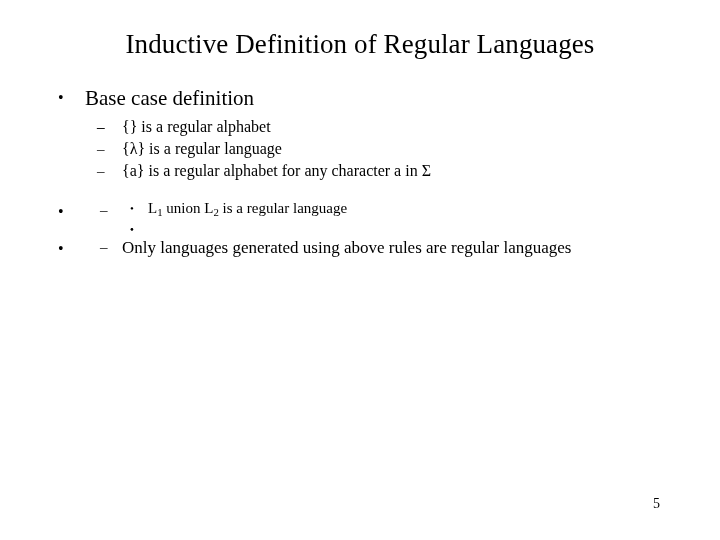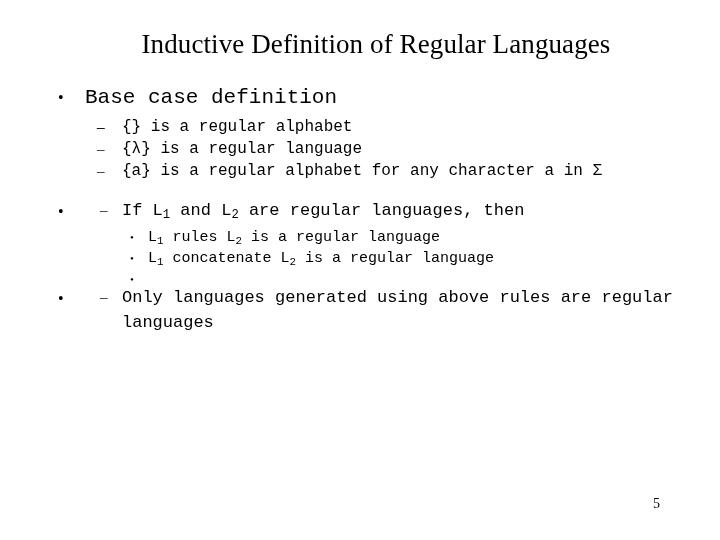--- a/index.html
+++ b/index.html
@@ -17,21 +17,21 @@
   }
   .slide {
     position: relative;
     width: 720px;
     height: 540px;
   }
 
   
   .slide-title {
     position: absolute;
-    left: 52px;
+    left: 36px;
     top: 28px;
     width: 648px;
     text-align: center;
     font-size: 27px;
     line-height: 32px;
     font-weight: normal;
     letter-spacing: 0.1px;
     white-space: nowrap;
   }
 
@@ -48,21 +48,20 @@
     position: relative;
     display: block;
   }
   .row .marker {
     position: absolute;
     display: inline-block;
     text-align: left;
   }
   .row .txt {
     display: block;
-    font-family: Liberation Mono, monospace;
   }
 
   
   .lvl1 {
     margin: 0 0 0 0;
     padding: 0;
   }
   .lvl1 .marker {
     left: 58px;
     top: 0;
@@ -161,31 +160,29 @@
       <span class="marker">–</span>
       <span class="txt">{a} is a regular alphabet for any character a in Σ</span>
     </div>
 
     <div class="row lvl1 sp-before-lvl1">
       <span class="marker">•</span>
     </div>
 
     <div class="row lvl2b sp-small">
       <span class="marker">–</span>
-      <span class="txt"><span>If L</span><sub>1</sub><span> and L</span><sub>2</sub><span> are regular languages, then</span></span>
     </div>
 
     <div class="row lvl3 sp-small">
       <span class="marker">•</span>
-      <span class="txt"><span>L</span><sub>1</sub><span> rules L</span><sub>2</sub><span> is a regular language</span></span>
+      <span class="txt"><span>L</span><sub>1</sub><span> union L</span><sub>2</sub><span> is a regular language</span></span>
     </div>
 
     <div class="row lvl3">
       <span class="marker">•</span>
-      <span class="txt"><span>L</span><sub>1</sub><span> concatenate L</span><sub>2</sub><span> is a regular language</span></span>
     </div>
 
     <div class="row lvl3">
       <span class="marker">•</span>
     </div>
 
     <div class="row lvl1 sp-before-lvl1">
       <span class="marker">•</span>
     </div>
 

